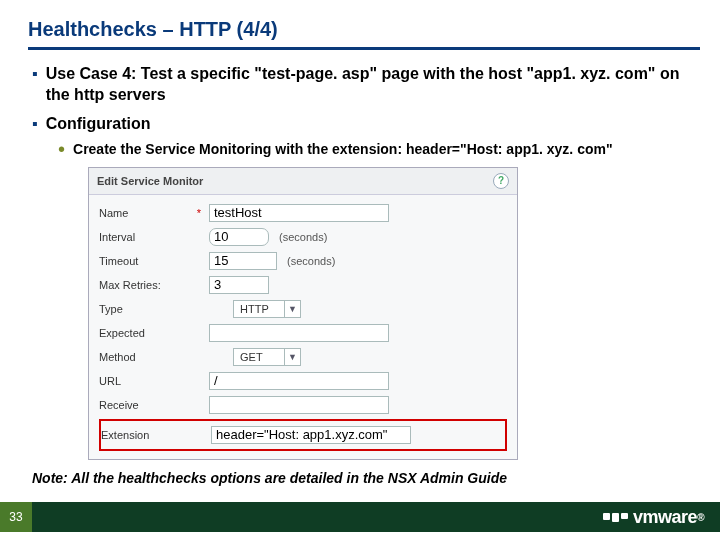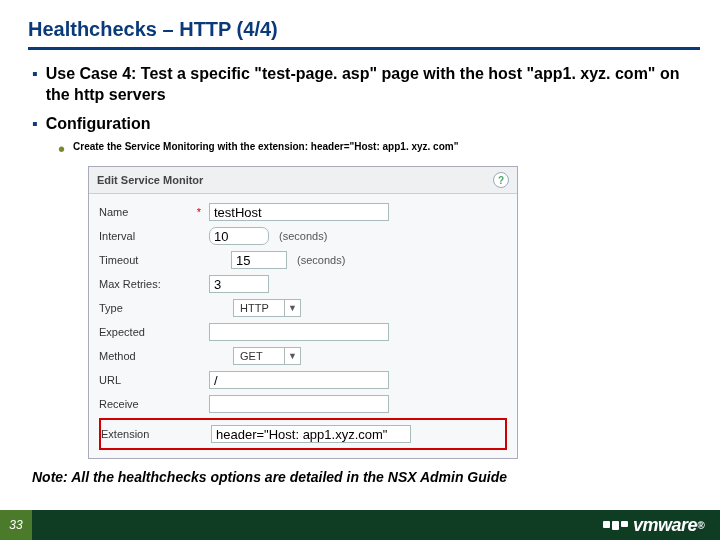--- a/index.html
+++ b/index.html
@@ -4,39 +4,39 @@
 <style>
   * { box-sizing: border-box; margin: 0; padding: 0; }
   html, body { width: 720px; height: 540px; font-family: Arial, Helvetica, sans-serif; background: #fff; color: #000; }
   .slide { position: relative; width: 720px; height: 540px; padding: 18px 20px 0 28px; }
   .title { color: #0a3a7a; font-size: 20px; font-weight: bold; padding-bottom: 6px; border-bottom: 3px solid #0a3a7a; margin-bottom: 14px; }
   .bullet-l1 { display: flex; align-items: flex-start; margin: 8px 0 4px 4px; }
   .bullet-l1 .mark { color: #0a3a7a; font-size: 16px; font-weight: bold; margin-right: 8px; line-height: 1.25; }
   .bullet-l1 .txt { font-size: 16px; font-weight: bold; line-height: 1.3; }
   .bullet-l2 { display: flex; align-items: flex-start; margin: 6px 0 8px 30px; }
   .bullet-l2 .dot { color: #7a8a2a; font-size: 20px; line-height: 0.9; margin-right: 8px; }
-  .bullet-l2 .txt { font-size: 10px; font-weight: bold; line-height: 1.3; }
+  .bullet-l2 .txt { font-size: 14px; font-weight: bold; line-height: 1.3; }
   .screenshot-wrap { margin: 4px 0 10px 60px; }
   .panel { width: 430px; border: 1px solid #aab; background: #f7f8f9; font-size: 11px; color: #333; }
   .panel-head { display: flex; align-items: center; justify-content: space-between; padding: 5px 8px; border-bottom: 1px solid #ccd; background: #eef0f2; }
   .panel-title { font-weight: bold; color: #444; }
   .help-badge { width: 16px; height: 16px; border: 1px solid #9ab; border-radius: 8px; background: #fff; color: #4a6; font-weight: bold; font-size: 10px; display: flex; align-items: center; justify-content: center; }
   .fields { padding: 6px 10px 8px 10px; }
   .row { display: flex; align-items: center; height: 24px; gap: 6px; }
   .row .lab { width: 90px; color: #333; }
   .row .req { color: #c00; width: 8px; text-align: center; }
   .row .noreq { width: 8px; }
   .row input[type="text"] { border: 1px solid #abb; background: #fff; padding: 2px 4px; font-size: 13px; height: 18px; }
   .row .units { color: #555; margin-left: 4px; }
   .row .dd { display: inline-flex; align-items: center; border: 1px solid #abb; background: #fff; height: 18px; margin-left: 24px; }
   .row .dd .ddv { padding: 0 6px; font-size: 11px; min-width: 50px; }
   .row .dd .ddc { width: 16px; height: 16px; border-left: 1px solid #abb; display: flex; align-items: center; justify-content: center; color: #556; font-size: 9px; }
   .hl-row { border: 2px solid #d10000; padding: 2px 0; margin-top: 2px; }
   .note { font-style: italic; font-size: 14px; margin: 6px 0 0 4px; font-weight: 600; }
-  .footer { position: absolute; left: 0; bottom: 0; width: 720px; height: 30px; background: #0f3d24; display: flex; align-items: center; justify-content: space-between; padding: 0 16px; font-style: italic; }
+  .footer { position: absolute; left: 0; bottom: 8px; width: 720px; height: 30px; background: #0f3d24; display: flex; align-items: center; justify-content: space-between; padding: 0 16px; }
   .pagenum { background: #4a7a2a; color: #fff; width: 32px; height: 30px; display: flex; align-items: center; justify-content: center; font-size: 12px; margin-left: -16px; }
   .logo { color: #fff; font-weight: bold; font-size: 18px; letter-spacing: -0.5px; display: flex; align-items: center; }
   .logo .boxes { display: inline-flex; gap: 2px; margin-right: 5px; }
   .logo .boxes span { width: 7px; height: 7px; background: #fff; border-radius: 1px; }
   .logo .boxes span:nth-child(2){ height: 9px; }
   .logo .boxes span:nth-child(3){ height: 6px; }
 </style>
 </head>
 <body>
 
@@ -75,21 +75,21 @@
         <div class="row">
           <span class="lab">Interval</span>
           <span class="noreq"></span>
           <input type="text" style="width: 60px; border-radius: 7px;" value="10">
           <span class="units">(seconds)</span>
         </div>
 
         <div class="row">
           <span class="lab">Timeout</span>
           <span class="noreq"></span>
-          <input type="text" style="width: 56px; margin-left: 22px;" value="15">
+          <input type="text" style="width: 68px;" value="15">
           <span class="units">(seconds)</span>
         </div>
 
         <div class="row">
           <span class="lab">Max Retries:</span>
           <span class="noreq"></span>
           <input type="text" style="width: 60px;" value="3">
         </div>
 
         <div class="row">

